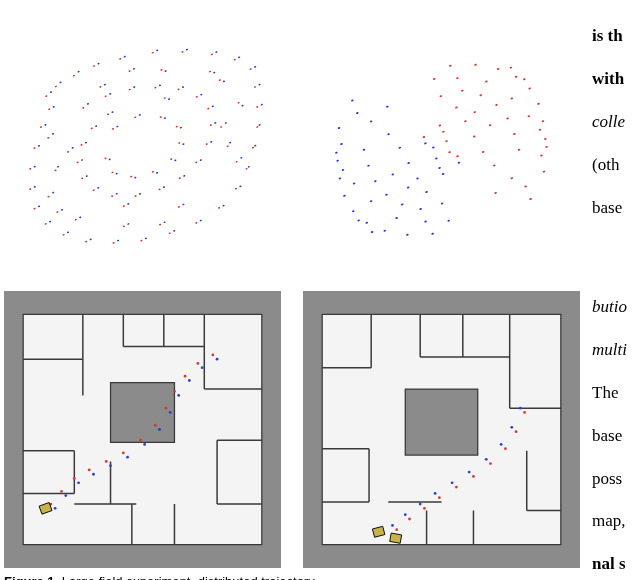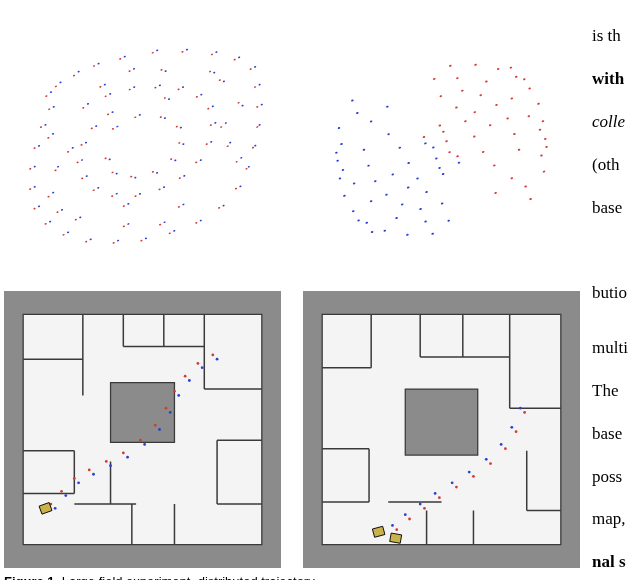--- a/index.html
+++ b/index.html
@@ -431,28 +431,28 @@
     </div>
 
   </div>
 
   <div class="caption">
     <span class="figlabel">Figure 1.</span><span> Large field experiment, distributed trajectory …</span>
   </div>
 </div>
 
 <div class="right-strip">
-<span style="display: block;">is th</span>
+<span style="display: block; font-weight: bold;">is th</span>
 <span style="display: block; font-weight: bold;">with</span>
 <span style="display: block; font-style: italic;">colle</span>
 <span style="display: block;">(oth</span>
 <span style="display: block;">base</span>
 <span style="display: block;"> </span>
-<span style="display: block;">butio</span>
-<span style="display: block; margin-top: 12px;">multi</span>
+<span style="font-style: italic; display: block; margin-top: 14px;">butio</span>
+<span style="font-style: italic; display: block;">multi</span>
 <span style="display: block;">The </span>
 <span style="display: block;">base</span>
 <span style="display: block;">poss</span>
 <span style="display: block;">map,</span>
 <span style="display: block; font-weight: bold;">nal s</span>
 
 
 
 
 

